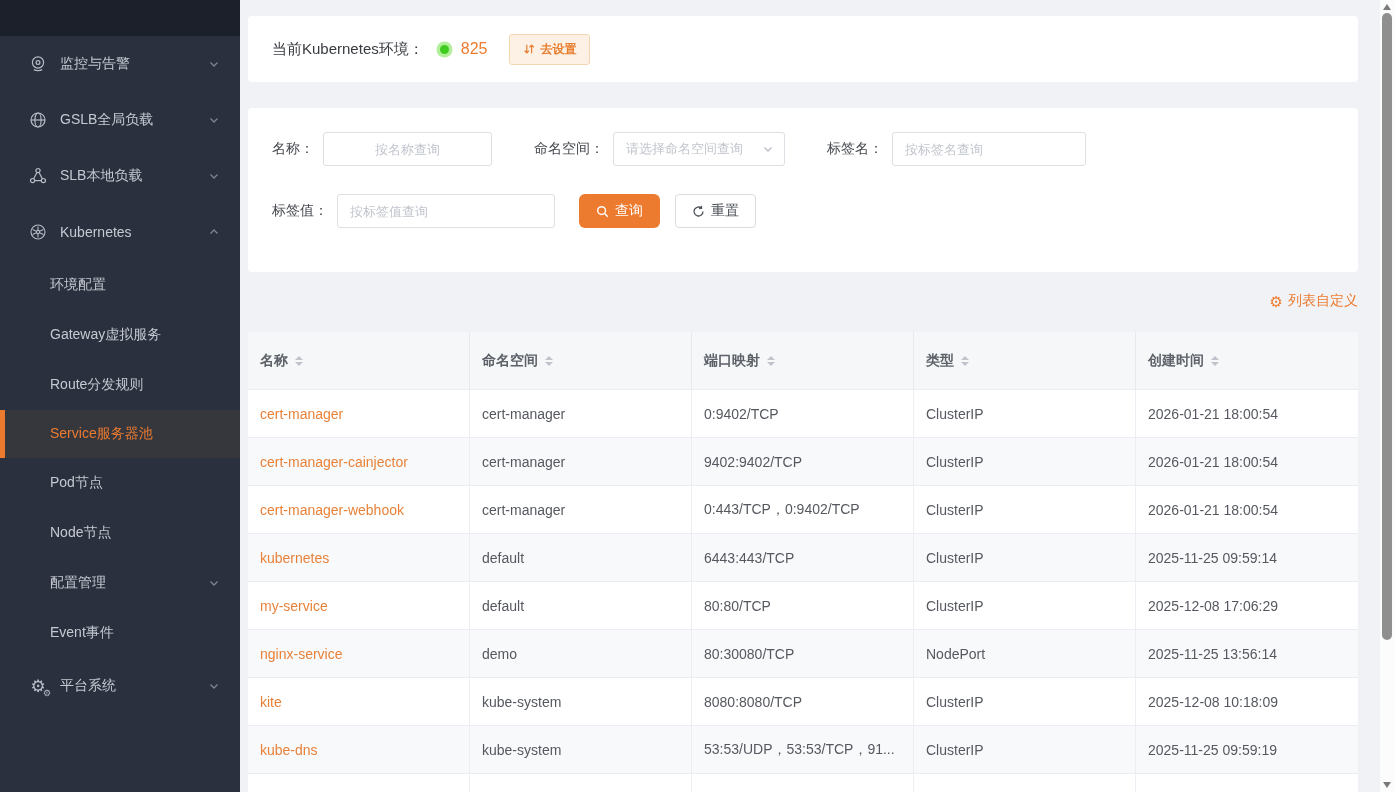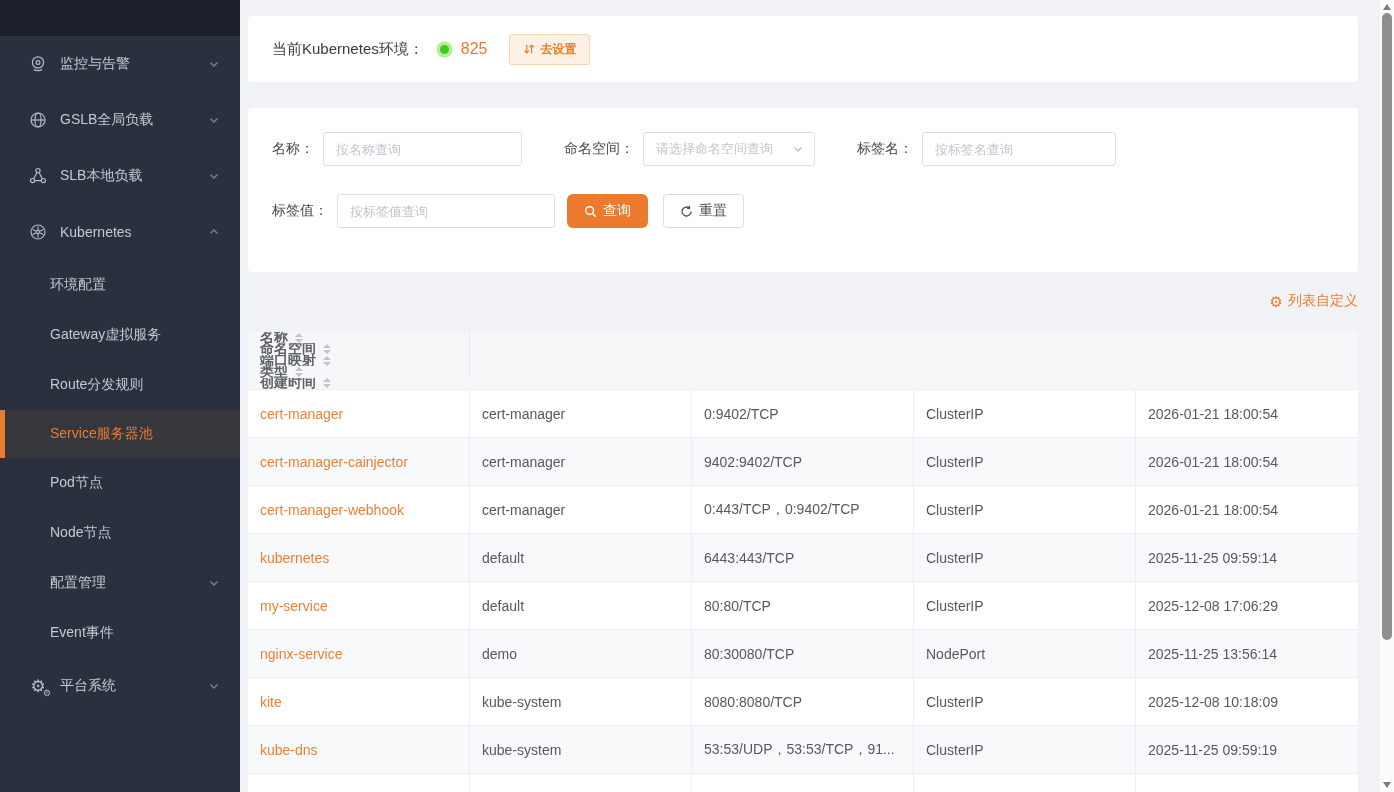--- a/index.html
+++ b/index.html
@@ -55,21 +55,21 @@
 
   .toolbar { display:flex; justify-content:flex-end; align-items:center; margin:18px 0 20px; height:22px; }
   .customize { display:inline-flex; align-items:center; gap:5px; color:#ED7B2F; font-size:14px; cursor:pointer; }
   .customize .g { font-size:15px; line-height:1; }
 
   
   .table { background:#fff; }
   .t-row { display:flex; }
   .t-cell { width:20%; padding:0 12px; display:flex; align-items:center; font-size:14px;
             overflow:hidden; white-space:nowrap; }
-  .t-head { height:57px; background:#f6f7f9;flex-direction:column; }
+  .t-head { height:57px; background:#f6f7f9; }
   .t-head .t-cell { color:#5d6269; font-weight:bold; border-right:1px solid #e7e9ee; cursor:pointer; }
   .t-head .t-cell:last-child { border-right:none; }
   .t-body .t-row { height:48px; border-top:1px solid #ebedf2; background:#fff; }
   .t-body .t-row:nth-child(even) { background:#f8f9fb; }
   .t-body .t-cell { color:#55595f; border-right:1px solid #eceef3; }
   .t-body .t-cell:last-child { border-right:none; }
   .t-link { color:#e8823a; cursor:pointer; }
   .t-row.partial { height:20px; }
   .caret { display:inline-flex; flex-direction:column; margin-left:7px; gap:2px; }
   .caret i { width:0; height:0; border-left:4px solid transparent; border-right:4px solid transparent; }
@@ -229,40 +229,40 @@
           </svg>
         </span>
         <span>去设置</span>
       </button>
     </div>
 
     <div class="card filter-card">
       <div class="filter-row">
         <div class="field">
           <label>名称：</label>
-          <input class="tx-input" style="width: 199px;" placeholder="按名称查询">
+          <input class="tx-input" style="width: 169px; text-align: center;" placeholder="按名称查询">
         </div>
         <div class="field">
           <label>命名空间：</label>
           <div class="sel-box" style="width:172px;">
             <span class="ph">请选择命名空间查询</span>
             <span>
               <svg width="12" height="12" viewBox="0 0 12 12">
                   <polyline points="2.5,4.5 6,8 9.5,4.5" fill="none" stroke="#b9bec6" stroke-width="1.3"></polyline>
                 </svg>
             </span>
           </div>
         </div>
         <div class="field" style="margin-right:0;">
           <label>标签名：</label>
           <input class="tx-input" style="width: 194px;" placeholder="按标签名查询">
         </div>
       </div>
       <div class="filter-row">
-        <div class="field" style="margin-right:0;">
+        <div class="field" style="margin-right:12px;">
           <label>标签值：</label>
           <input class="tx-input" style="width: 218px;" placeholder="按标签值查询">
         </div>
         <button class="btn btn-primary">
           <span>
             <svg width="13" height="13" viewBox="0 0 13 13" fill="none" stroke="#fff" stroke-width="1.4">
               <circle cx="5.6" cy="5.6" r="3.9"></circle>
                 <line x1="8.6" y1="8.6" x2="11.8" y2="11.8"></line>
             </svg>
           </span>

